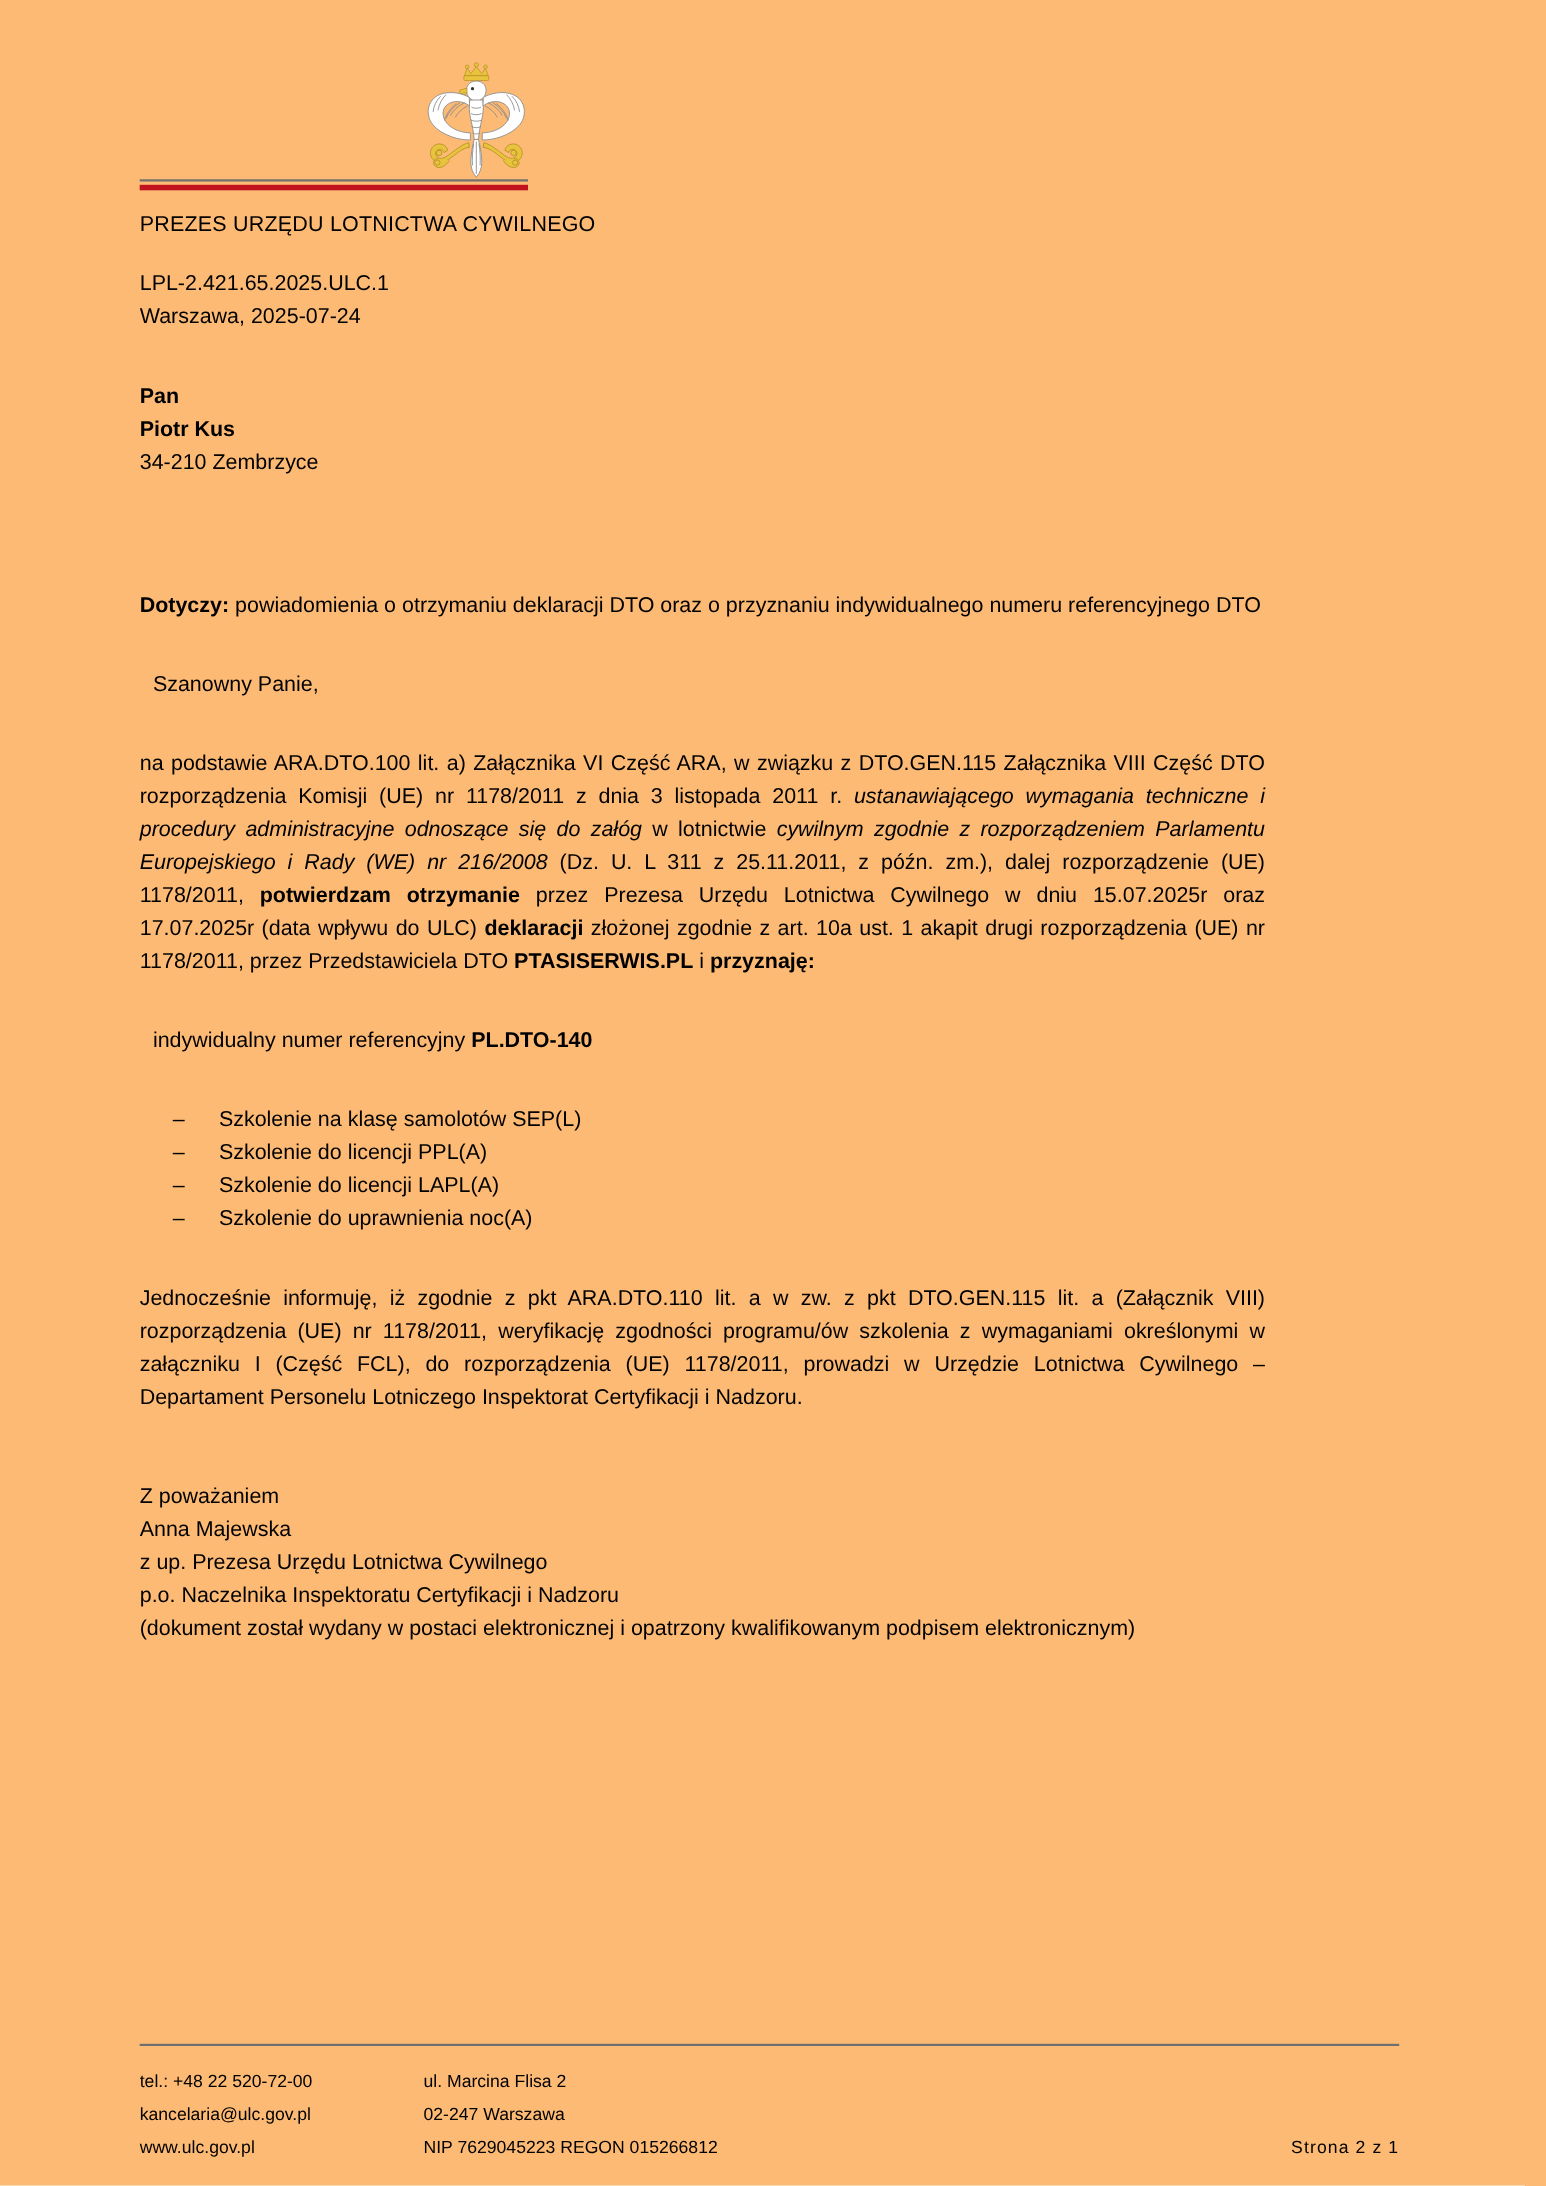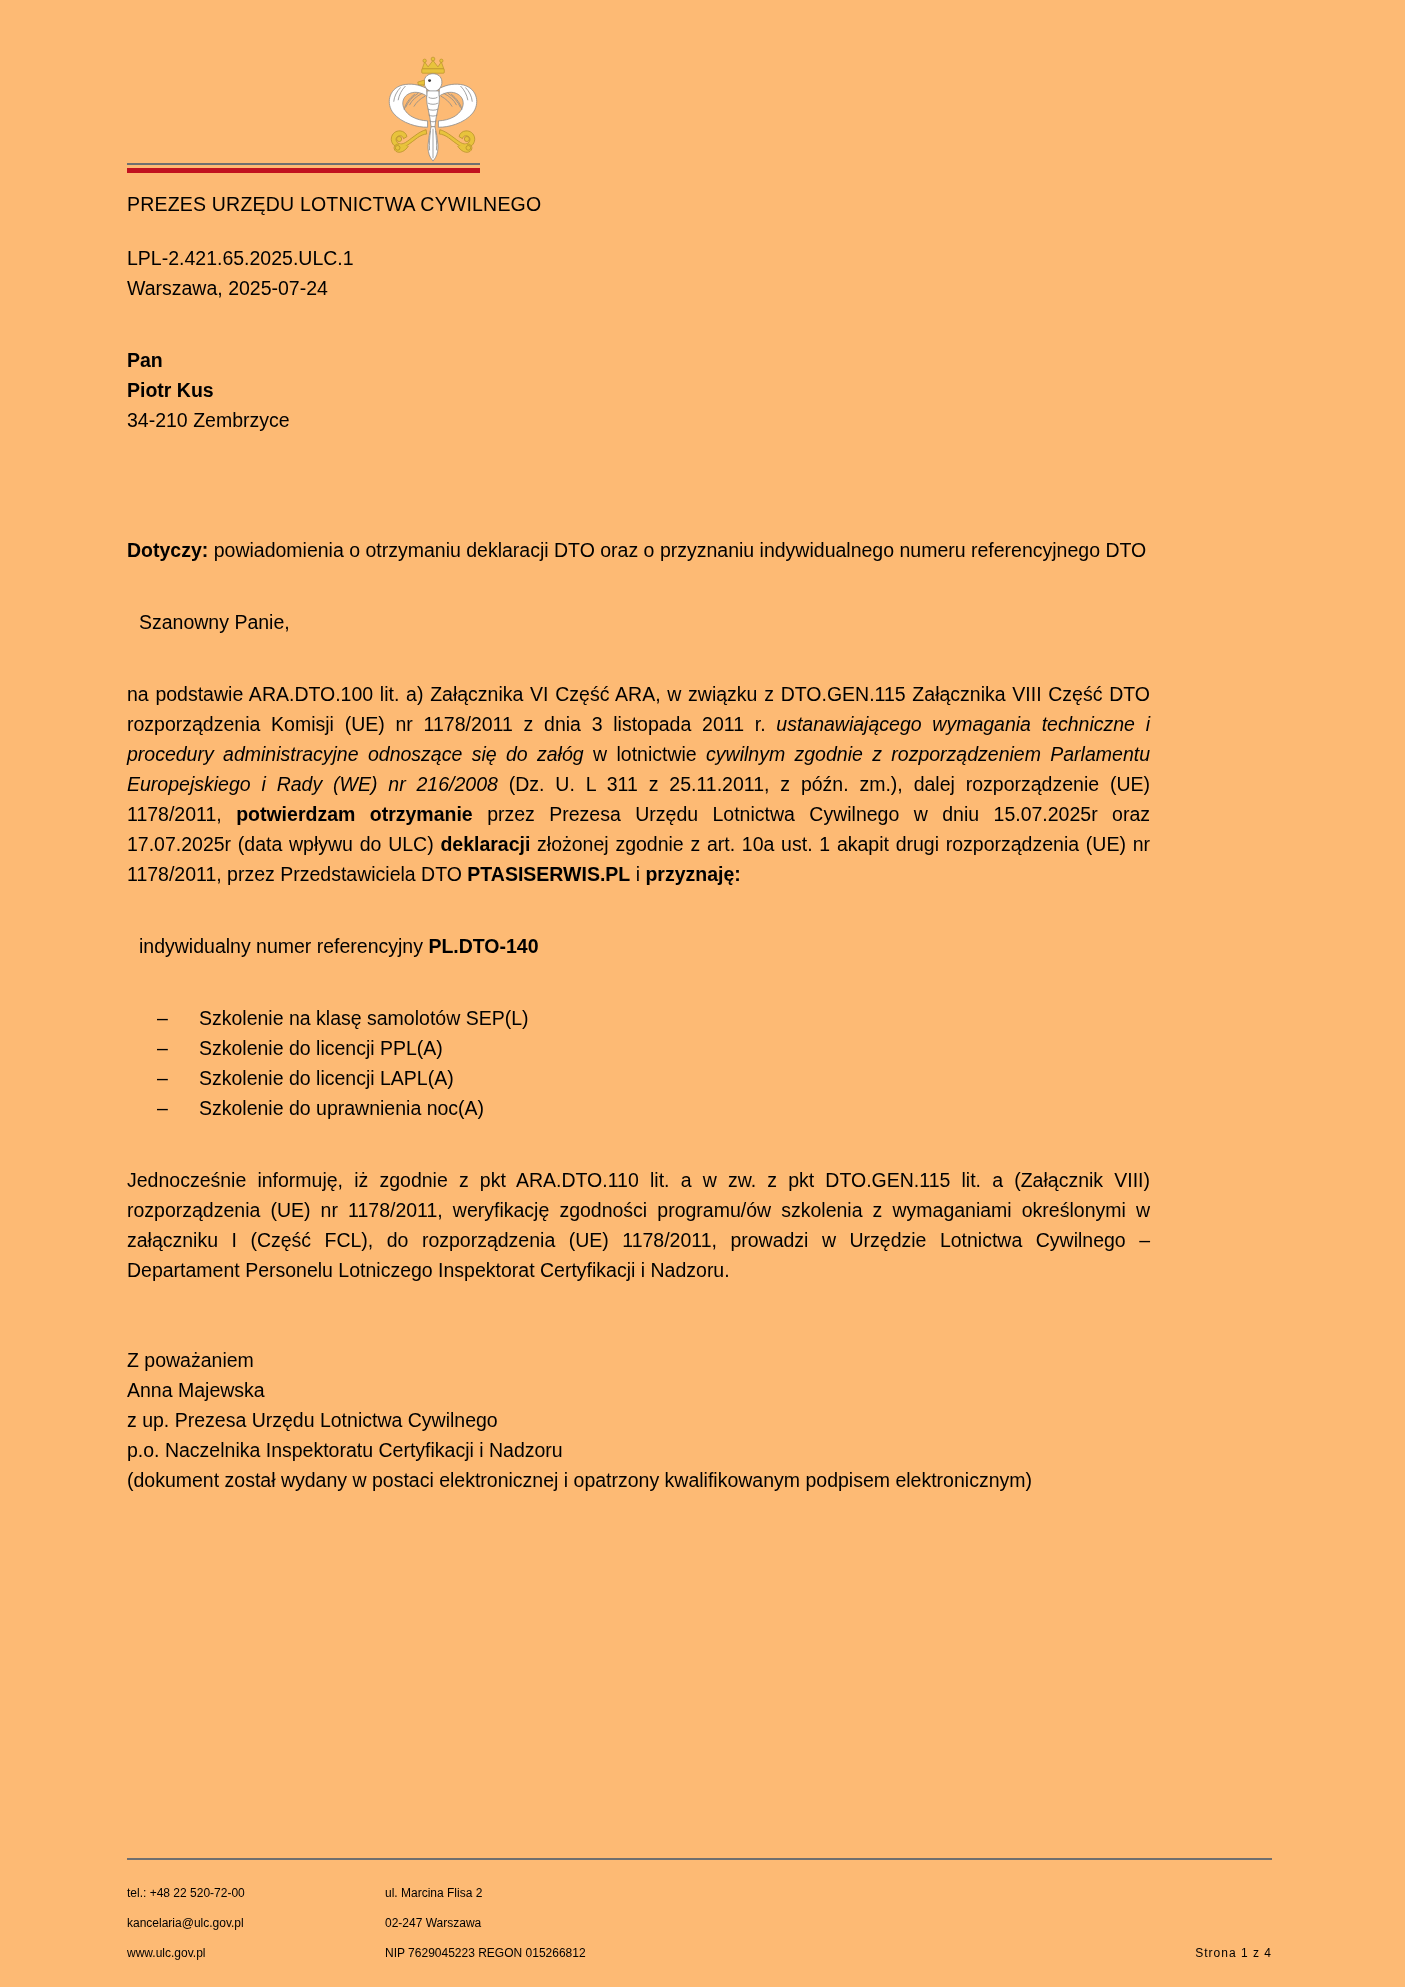--- a/index.html
+++ b/index.html
@@ -132,21 +132,21 @@
     width: 1145px;
   }
   .footer-rule {
     height: 1.5px;
     background: #6f6f6f;
     width: 100%;
   }
   .footer-cols {
     display: flex;
     margin-top: 18px;
-    font-size: 12px;
+    font-size: 16px;
     line-height: 30px;
   }
   .footer-col-a { width: 258px; flex: 0 0 258px; }
   .footer-col-b { flex: 1 1 auto; }
   .footer-col-c {
     flex: 0 0 auto;
     align-self: flex-end;
     white-space: nowrap;
     padding-bottom: 0;
   }
@@ -280,18 +280,18 @@
         <div class="footer-line">tel.: +48 22 520-72-00</div>
         <div class="footer-line">kancelaria@ulc.gov.pl</div>
         <div class="footer-line">www.ulc.gov.pl</div>
       </div>
       <div class="footer-col-b">
         <div class="footer-line">ul. Marcina Flisa 2</div>
         <div class="footer-line">02-247 Warszawa</div>
         <div class="footer-line">NIP 7629045223 REGON 015266812</div>
       </div>
       <div class="footer-col-c">
-        <div class="footer-line page-num">Strona  1  z  4</div>
+        <div class="footer-line page-num">Strona  2  z  1</div>
       </div>
     </div>
   </div>
 
 </div>
 
 </body></html>

